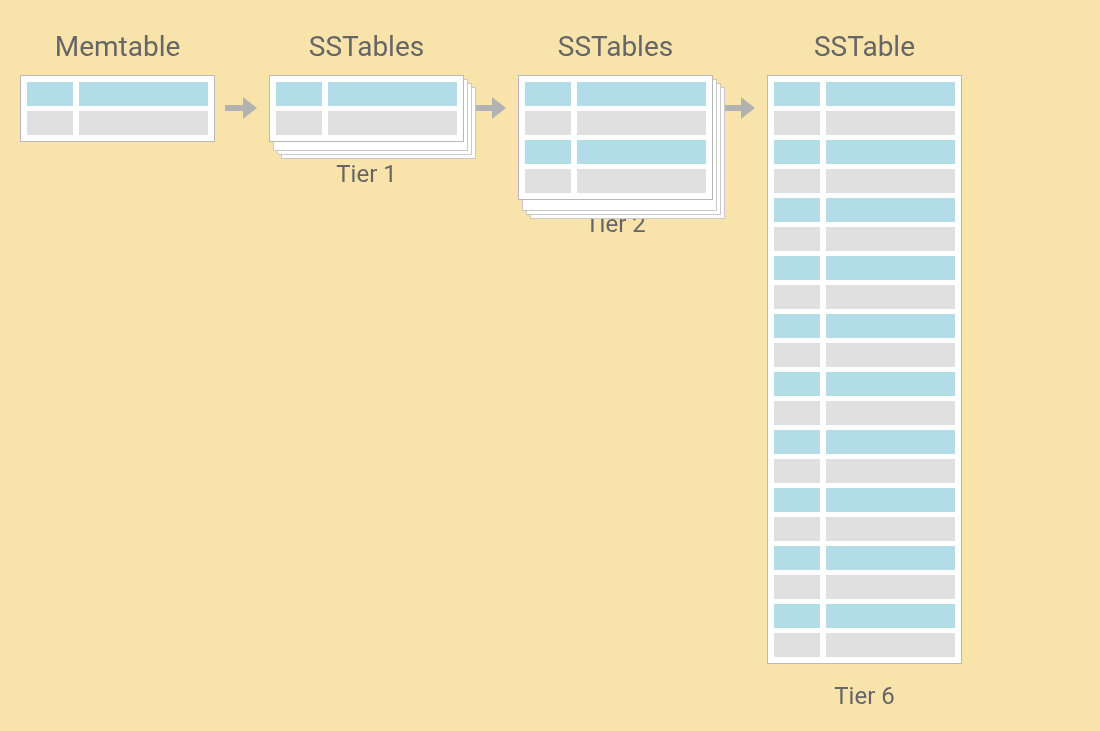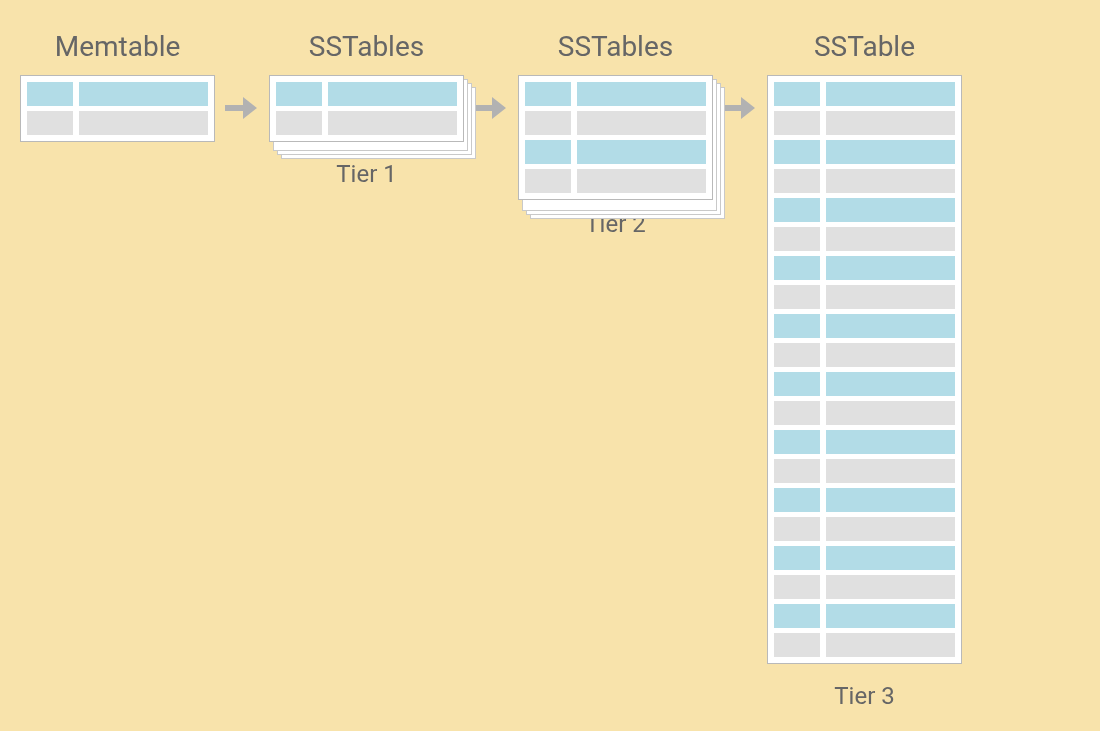--- a/index.html
+++ b/index.html
@@ -250,16 +250,16 @@
         <div class="row">
             <div class="cell-left blue"></div>
             <div class="cell-right blue"></div>
           </div>
         <div class="row">
             <div class="cell-left grey"></div>
             <div class="cell-right grey"></div>
           </div>
       </div>
     </div>
-    <div class="caption-label">Tier 3</div>
+    <div class="caption-label">Tier 6</div>
   </div>
 
 </div>
 
 </body></html>

